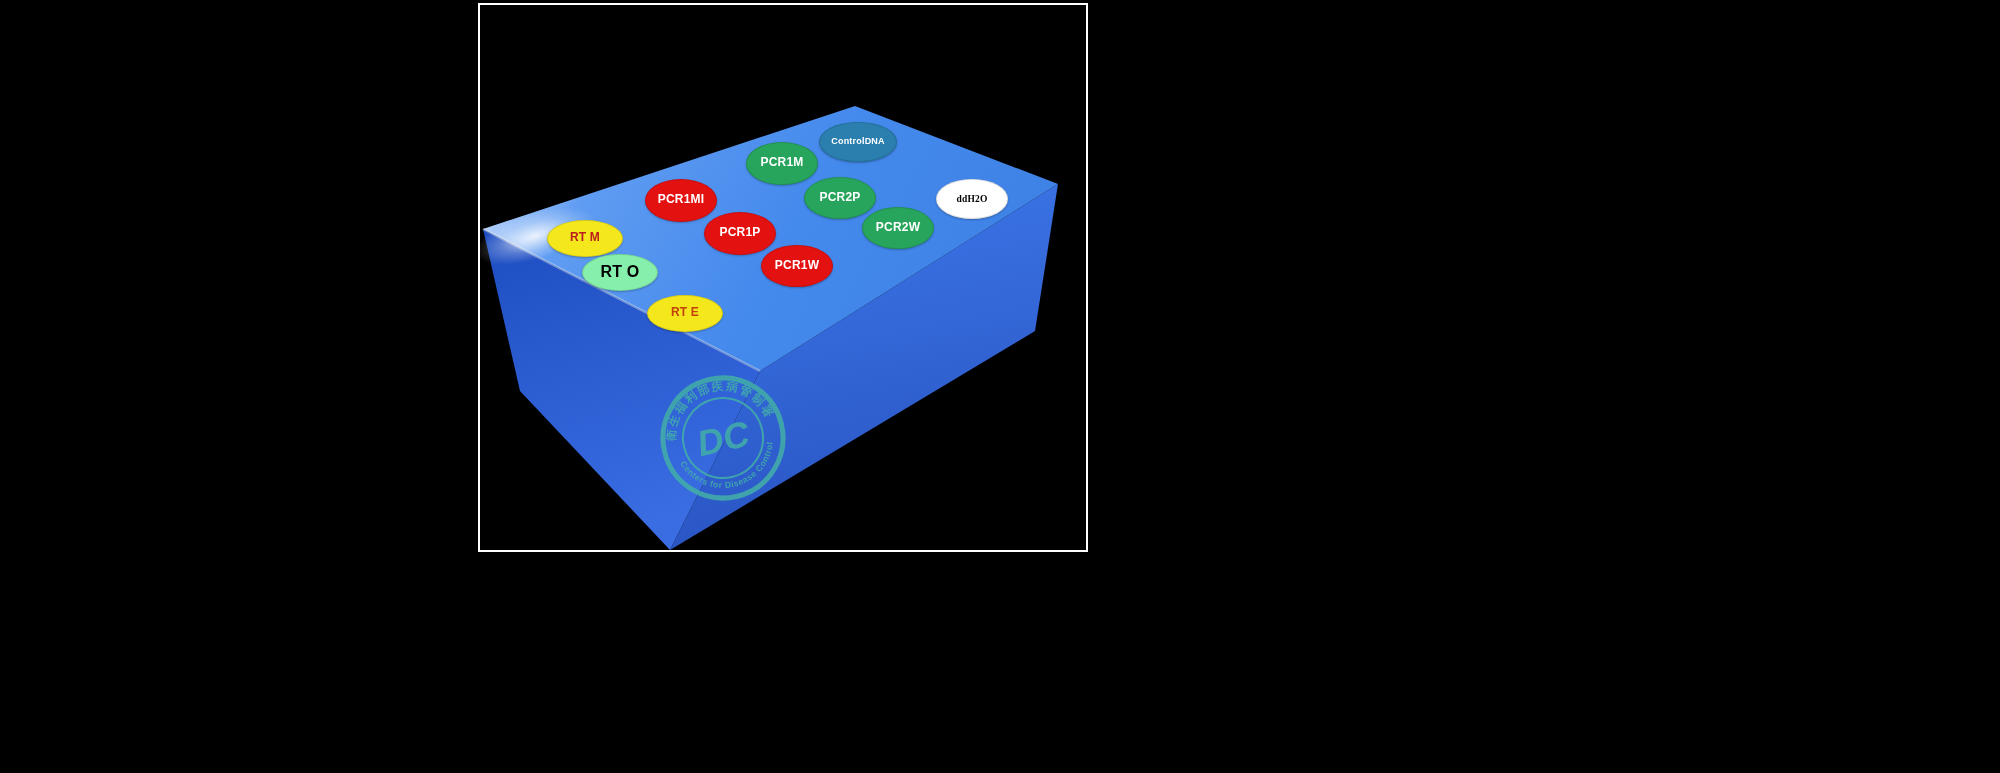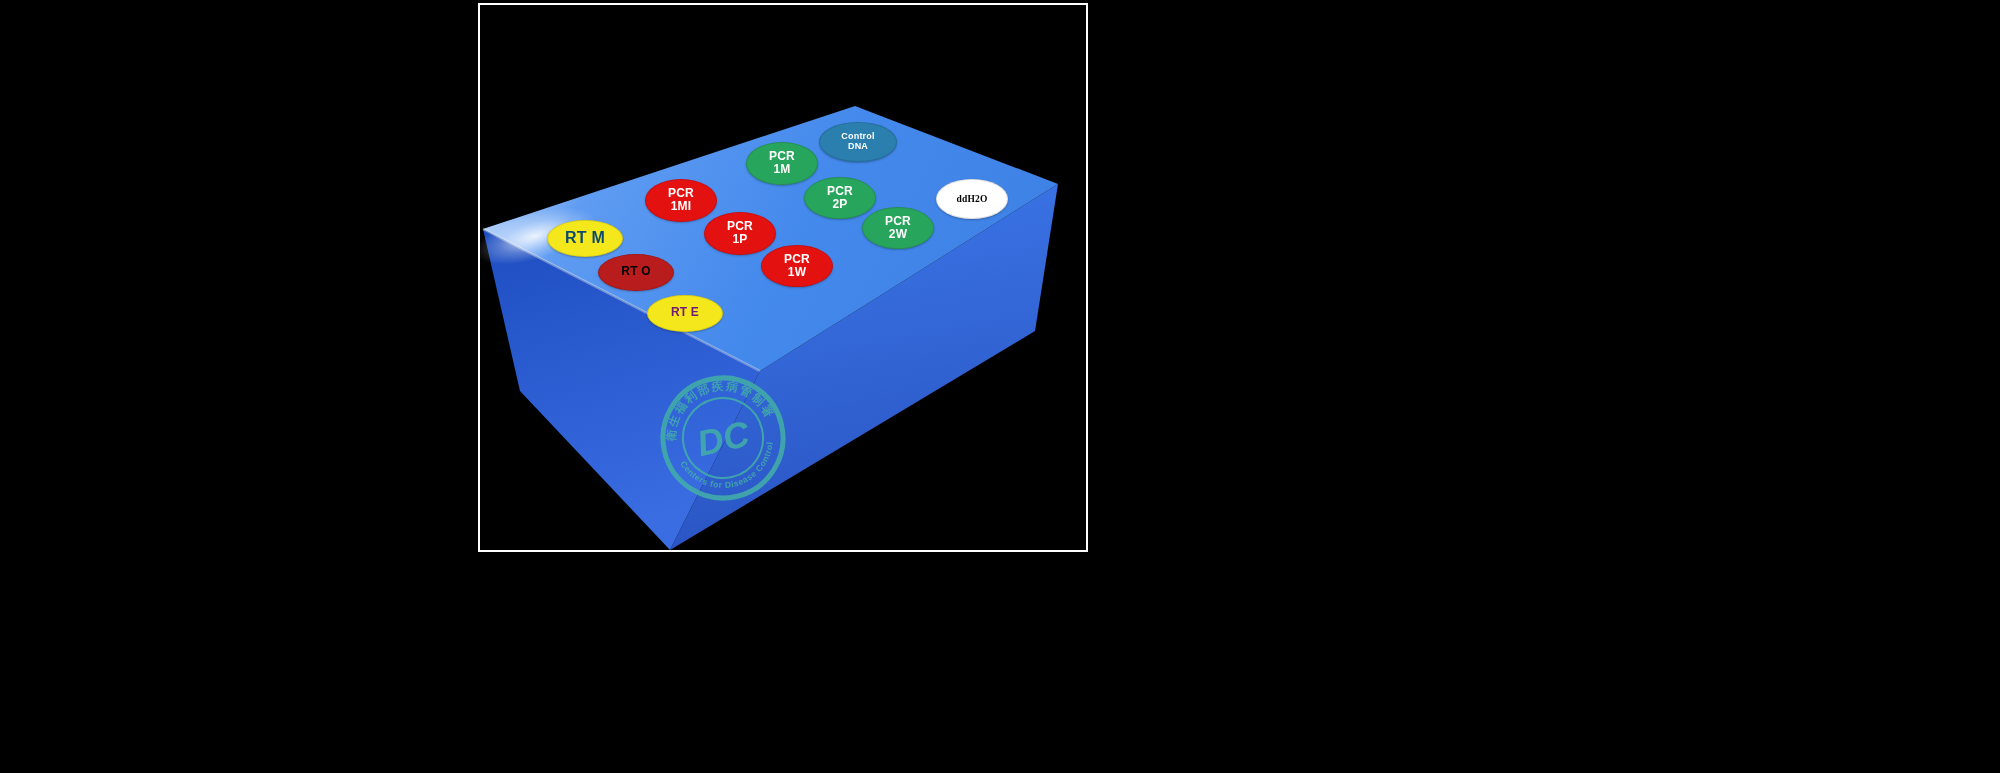--- a/index.html
+++ b/index.html
@@ -23,21 +23,21 @@
     display: block;
   }
   .tube-layer {
     position: absolute; left: 0; top: 0;
     width: 100%; height: 100%;
   }
   .tube {
     position: absolute;
     border-radius: 50%;
     display: flex;
-    flex-direction: column;
+    flex-direction: row;
     align-items: center;
     justify-content: center;
     font-weight: bold;
     text-align: right;
     line-height: 1.1;
     box-shadow: inset 0 0 0 1px rgba(0,0,0,0.12), 0 1px 2px rgba(0,0,0,0.25);
     letter-spacing: 0.2px;
   }
 </style>
 </head>
@@ -83,27 +83,27 @@
         <textPath href="#sealArcTop" startOffset="50%" text-anchor="middle">衛生福利部疾病管制署</textPath>
       </text>
       <text font-size="8.5" font-weight="bold" letter-spacing="0.5" fill="#43b2a6">
         <textPath href="#sealArcBottom" startOffset="50%" text-anchor="middle">Centers for Disease Control</textPath>
       </text>
       <text y="13" text-anchor="middle" font-size="36" font-style="italic" font-weight="bold" fill="#43b2a6">DC</text>
     </g>
   </svg>
 
   <div class="tube-layer">
-      <div class="tube" style="left: 67px; top: 214.5px; width: 76px; height: 37px; background: rgb(244, 232, 28); color: #0c4a6e; font-size: 16px;">
+      <div class="tube" style="left: 67px; top: 214.5px; width: 76px; height: 37px; background: rgb(244, 232, 28); color: #b91c1c; font-size: 12px;">
         <div>RT M</div>
       </div>
-      <div class="tube" style="left: 118px; top: 248.5px; width: 76px; height: 37px; background: #b91c1c; color: rgb(0, 0, 0); font-size: 12px;">
+      <div class="tube" style="left: 102px; top: 248.5px; width: 76px; height: 37px; background: #86efac; color: rgb(0, 0, 0); font-size: 16px;">
         <div>RT O</div>
       </div>
-      <div class="tube" style="left: 167px; top: 289.5px; width: 76px; height: 37px; background: rgb(244, 232, 28); color: #701a75; font-size: 12px;">
+      <div class="tube" style="left: 167px; top: 289.5px; width: 76px; height: 37px; background: rgb(244, 232, 28); color: #c2410c; font-size: 12px;">
         <div>RT E</div>
       </div>
       <div class="tube" style="left: 165px; top: 173.5px; width: 72px; height: 43px; background: rgb(228, 17, 17); color: rgb(255, 255, 255); font-size: 12px;">
         <div>PCR</div>
         <div>1MI</div>
       </div>
       <div class="tube" style="left: 224px; top: 206.5px; width: 72px; height: 43px; background: rgb(228, 17, 17); color: rgb(255, 255, 255); font-size: 12px;">
         <div>PCR</div>
         <div>1P</div>
       </div>

